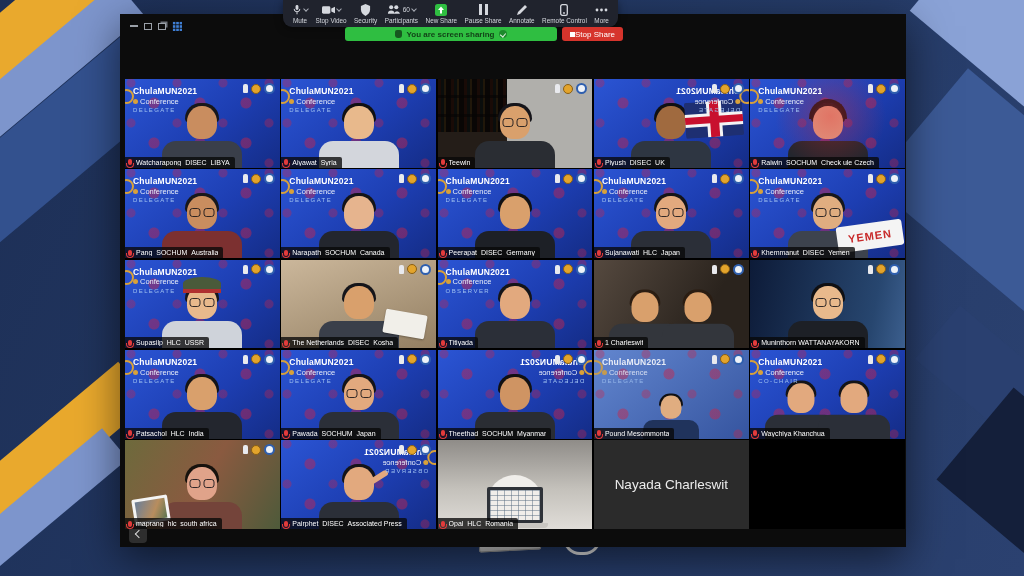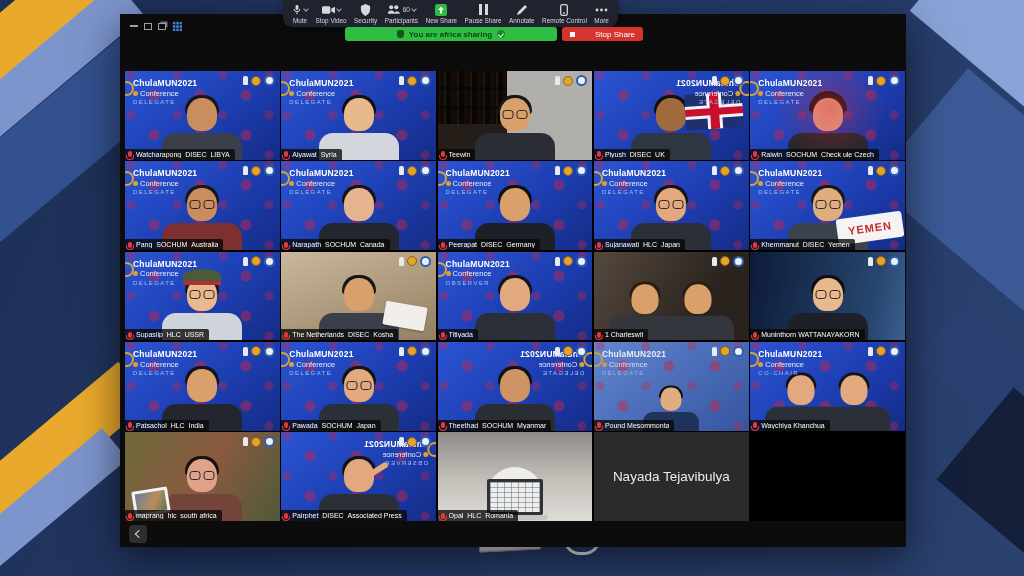--- a/index.html
+++ b/index.html
@@ -12,21 +12,21 @@
   .zwin { position:absolute; left:120px; top:14px; width:786px; height:533px;
     background:#0c0c0c; box-shadow:0 12px 40px rgba(0,0,0,.55); }
   .wc { position:absolute; left:10px; top:7px; display:flex; gap:6px; align-items:center; }
   .wc-min { width:8px; height:2px; background:#9aa0a8; }
   .wc-max { width:8px; height:7px; border:1.5px solid #9aa0a8; }
   .wc-restore { width:8px; height:7px; border:1.5px solid #9aa0a8; box-shadow:2px -2px 0 -0.5px #70757c; }
   .wc-grid { width:10px; height:10px; background:#3f7fd6;
     background-image:linear-gradient(#0c0c0c 1px,transparent 1px),linear-gradient(90deg,#0c0c0c 1px,transparent 1px);
     background-size:3.4px 3.4px; }
   
-  .vgrid { position:absolute; left:5px; top:57px; width:780px; height:450px;
+  .vgrid { position:absolute; left:5px; top:65px; width:780px; height:450px;
     display:grid; grid-template-columns:repeat(5,1fr); grid-template-rows:repeat(5,1fr);
     gap:1.5px; background:#000; }
   .tile { position:relative; overflow:hidden; background:#20242c; }
   .vbg { position:absolute; inset:0; }
   .bg-mun .vbg { background:linear-gradient(140deg,#2b55d4 0%,#1d3eb2 55%,#142c86 100%); }
   .bg-mun-light .vbg { background:linear-gradient(140deg,#6286cf,#35549f); }
   .bg-room-books .vbg { background:linear-gradient(90deg,#241d18 0 45%,#b0afab 45% 100%); }
   .bg-room-books .vbg::after { content:""; position:absolute; left:0; top:0; width:45%; height:60%; opacity:.85;
     background:repeating-linear-gradient(90deg,#93402f 0 3px,#22506b 3px 6px,#c3a34e 6px 8px,#1d1713 8px 13px),
                repeating-linear-gradient(#2a221b 0 16px,#120e0b 16px 19px); background-blend-mode:multiply; }
@@ -128,21 +128,21 @@
   .pcount { font-size:6.5px; color:#d5d8de; margin-left:1px; }
   
   .sharebar { position:absolute; left:345px; top:27px; display:flex; gap:5px; z-index:10; }
   .share-pill { height:14px; width:212px; background:#2fbe41; border-radius:3px; display:flex; align-items:center;
     justify-content:center; gap:5px; padding:0 6px; }
   .share-msg { font-size:8px; font-weight:bold; color:#123f17; white-space:nowrap; }
   .share-check { width:8px; height:8px; background:#1d8a2c; border-radius:50%; position:relative; flex:0 0 auto; }
   .share-check::after { content:""; position:absolute; left:2px; top:1.5px; width:3px; height:4px;
     border-right:1px solid #dff3e0; border-bottom:1px solid #dff3e0; transform:rotate(40deg); }
   .share-shield { width:7px; height:8px; background:#16571f; border-radius:2px 2px 3px 3px; flex:0 0 auto; }
-  .stop-share { height:14px; background:#d6342c; border-radius:3px; display:flex; align-items:center; gap:20px; padding:0 8px; }
+  .stop-share { height:14px; background:#d6342c; border-radius:3px; display:flex; align-items:center; gap:0; padding:0 8px; }
   .stop-sq { width:5px; height:5px; border:1px solid #fff; background:#fff; }
   .stop-label { font-size:8px; color:#fff; white-space:nowrap; }
   
   .kb { position:absolute; left:479px; top:542px; width:62px; height:9px; border-radius:2px; transform:rotate(-3deg);
     background:linear-gradient(#f4f4f4,#b9b9b9); box-shadow:inset 0 0 0 1px #8a8a8a; }
   .laurel { position:absolute; left:563px; top:538px; width:38px; height:17px; border:3px solid #e2e2e2;
     border-top:none; border-radius:0 0 24px 24px; }
 </style>
 </head>
 <body>
@@ -827,21 +827,21 @@
       <span class="mic"></span>
       <span class="nm">Opal_HLC_Romania</span>
     </div>
 
   </div>
       <div class="tile bg-dark">
     <div class="vbg"></div>
 
     <div class="scene"></div>
 
-    <div class="name-center">Nayada Tejavibulya</div>
+    <div class="name-center">Nayada Charleswit</div>
   </div>
     </div>
 
   <div class="pager">
     <span class="chevL"></span>
   </div>
 </div>
 
 <div class="toolbar">
   <div class="tb-item">
@@ -929,20 +929,20 @@
           <circle cx="11" cy="2" r="1.4" fill="#d5d8de"></circle>
         </svg>
     </div>
     <span class="tb-label">More</span>
   </div>
 </div>
 
 <div class="sharebar">
   <div class="share-pill">
     <span class="share-shield"></span>
-    <span class="share-msg">You are africa sharing</span>
+    <span class="share-msg">You are screen sharing</span>
     <span class="share-check"></span>
   </div>
   <div class="stop-share">
     <span class="stop-sq"></span>
     <span class="stop-label">Stop Share</span>
   </div>
 </div>
 
 </body></html>

